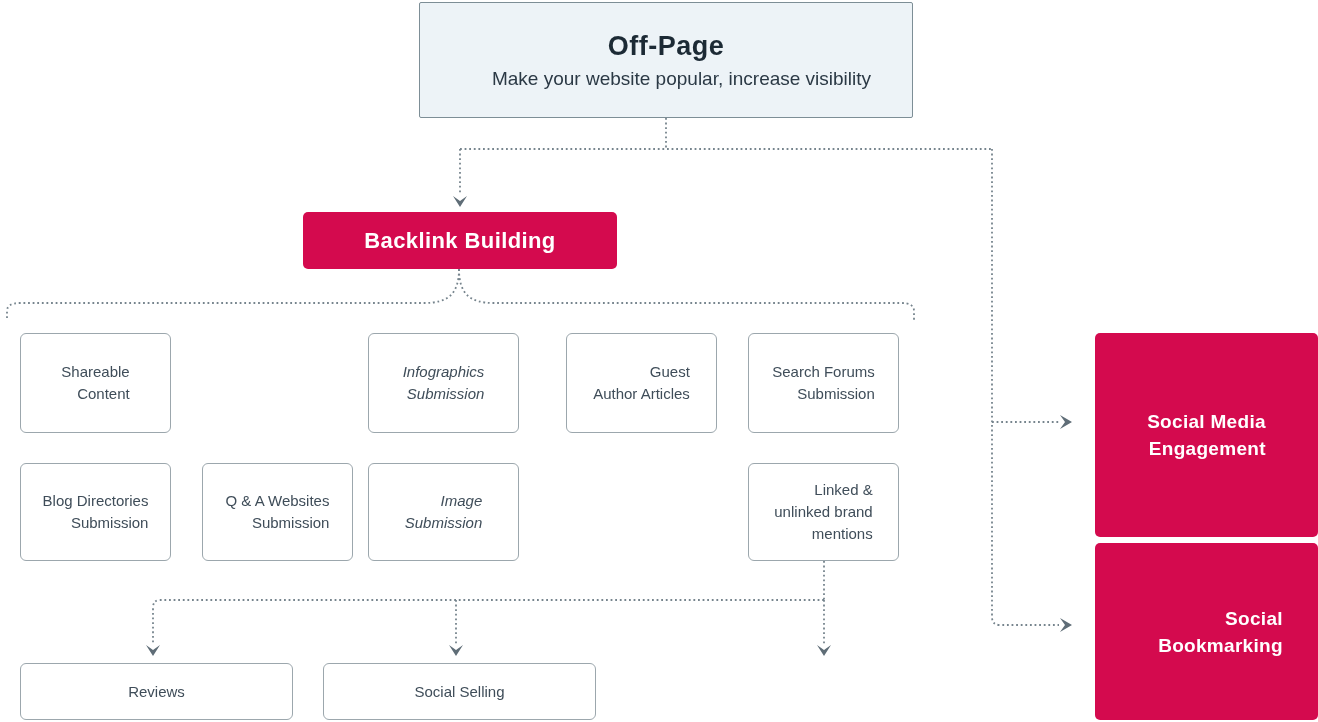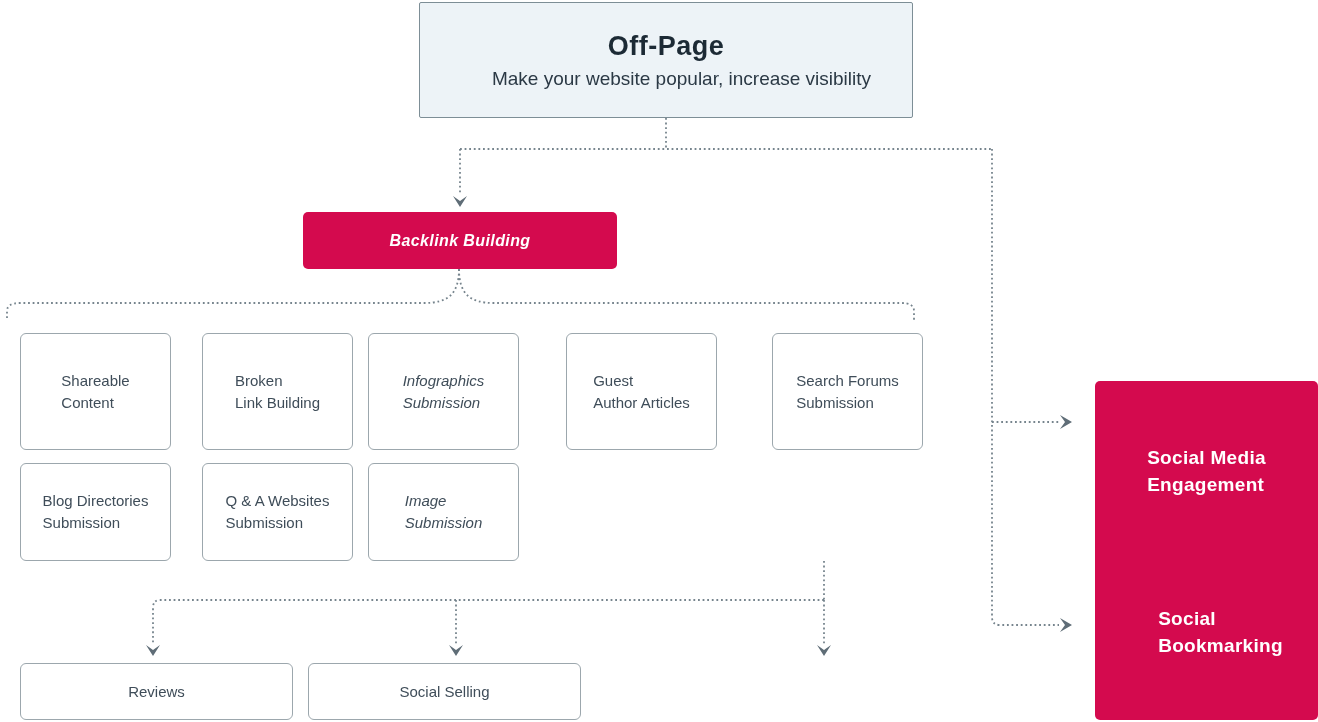--- a/index.html
+++ b/index.html
@@ -2,42 +2,42 @@
 <html style="--accent: #d40a4e; --root-bg: #edf3f7;"><head>
 <meta charset="utf-8">
 <style>
   html,body{margin:0;padding:0;background:#ffffff;}
   body{font-family:"Liberation Sans", sans-serif;}
   #canvas{position:relative;width:1318px;height:722px;background:#fff;overflow:hidden;}
 
   svg.connectors{position:absolute;left:0;top:0;width:1318px;height:722px;pointer-events:none;}
 
   .node{position:absolute;box-sizing:border-box;display:flex;align-items:center;justify-content:center;
-        text-align:left;white-space:pre-line;}
+        text-align:right;white-space:pre-line;}
 
   .root-node{left:419px;top:2px;width:494px;height:116px;background:var(--root-bg);
              border:1.5px solid #7d8e96;border-radius:2px;flex-direction:column;gap:6px;}
   .root-title{font-size:27px;font-weight:bold;color:#1c2a35;letter-spacing:.5px;}
   .root-subtitle{font-size:19px;color:#2b3945;margin-left:31px;}
 
   .accent-node{background:var(--accent);color:#ffffff;font-weight:bold;}
-  .backlink-node{left:303px;top:212px;width:314px;height:57px;border-radius:5px;font-size:16px;letter-spacing:.4px;font-style:italic;}
+  .backlink-node{left:303px;top:212px;width:314px;height:57px;border-radius:5px;font-size:22px;letter-spacing:.4px;}
 
   .leaf{background:#ffffff;border:1px solid #9ca7ad;border-radius:6px;
         color:#3f4d59;font-size:15px;line-height:22px;}
 
-  .r1{top:333px;height:117px;width:151px;}
+  .r1{top:333px;height:100px;width:151px;}
   .r2{top:463px;height:98px;width:151px;}
-  .c1{left:20px;} .c2{left:202px;} .c3{left:368px;font-style:italic;} .c4{left:566px;} .c5{left:748px;margin-left:24px;}
+  .c1{left:20px;} .c2{left:202px;} .c3{left:368px;font-style:italic;} .c4{left:566px;} .c5{left:748px;}
 
   .b-row{top:663px;height:57px;width:273px;}
-  .b1{left:20px;} .b2{left:308px;} .b3{left:627px;}
+  .b1{left:20px;} .b2{left:323px;} .b3{left:627px;}
 
   .right-node{left:1095px;width:223px;border-radius:5px;font-size:19px;line-height:27px;letter-spacing:.3px;}
-  .rn1{top:333px;height:180px;margin-top:48px;}
+  .rn1{top:333px;height:204px;}
   .rn2{top:543px;height:177px;padding-left:28px;}
 </style>
 </head>
 <body>
 
 <div id="canvas">
 
   <svg class="connectors" viewBox="0 0 1318 722">
     <g stroke="#76848d" stroke-width="1.8" stroke-dasharray="1.8 2.8" fill="none">
 
@@ -75,35 +75,36 @@
 
   <div class="node root-node">
     <div class="root-title">Off-Page</div>
     <div class="root-subtitle">Make your website popular, increase visibility</div>
   </div>
 
   <div class="node accent-node backlink-node">Backlink Building</div>
 
   <div class="node leaf r1 c1">Shareable
 Content</div>
-  <div class="node leaf r1 c2">Broken
-Link Building</div>
   <div class="node leaf r1 c3">Infographics
 Submission</div>
   <div class="node leaf r1 c4">Guest
 Author Articles</div>
   <div class="node leaf r1 c5">Search Forums
 Submission</div>
 
   <div class="node leaf r2 c1">Blog Directories
 Submission</div>
   <div class="node leaf r2 c2">Q &amp; A Websites
 Submission</div>
   <div class="node leaf r2 c3">Image
 Submission</div>
+  <div class="node leaf r2 c5">Linked &amp;
+unlinked brand
+mentions</div>
 
   <div class="node leaf b-row b1">Reviews</div>
   <div class="node leaf b-row b2">Social Selling</div>
 
   <div class="node accent-node right-node rn1">Social Media
 Engagement</div>
   <div class="node accent-node right-node rn2">Social
 Bookmarking</div>
 
 </div>

